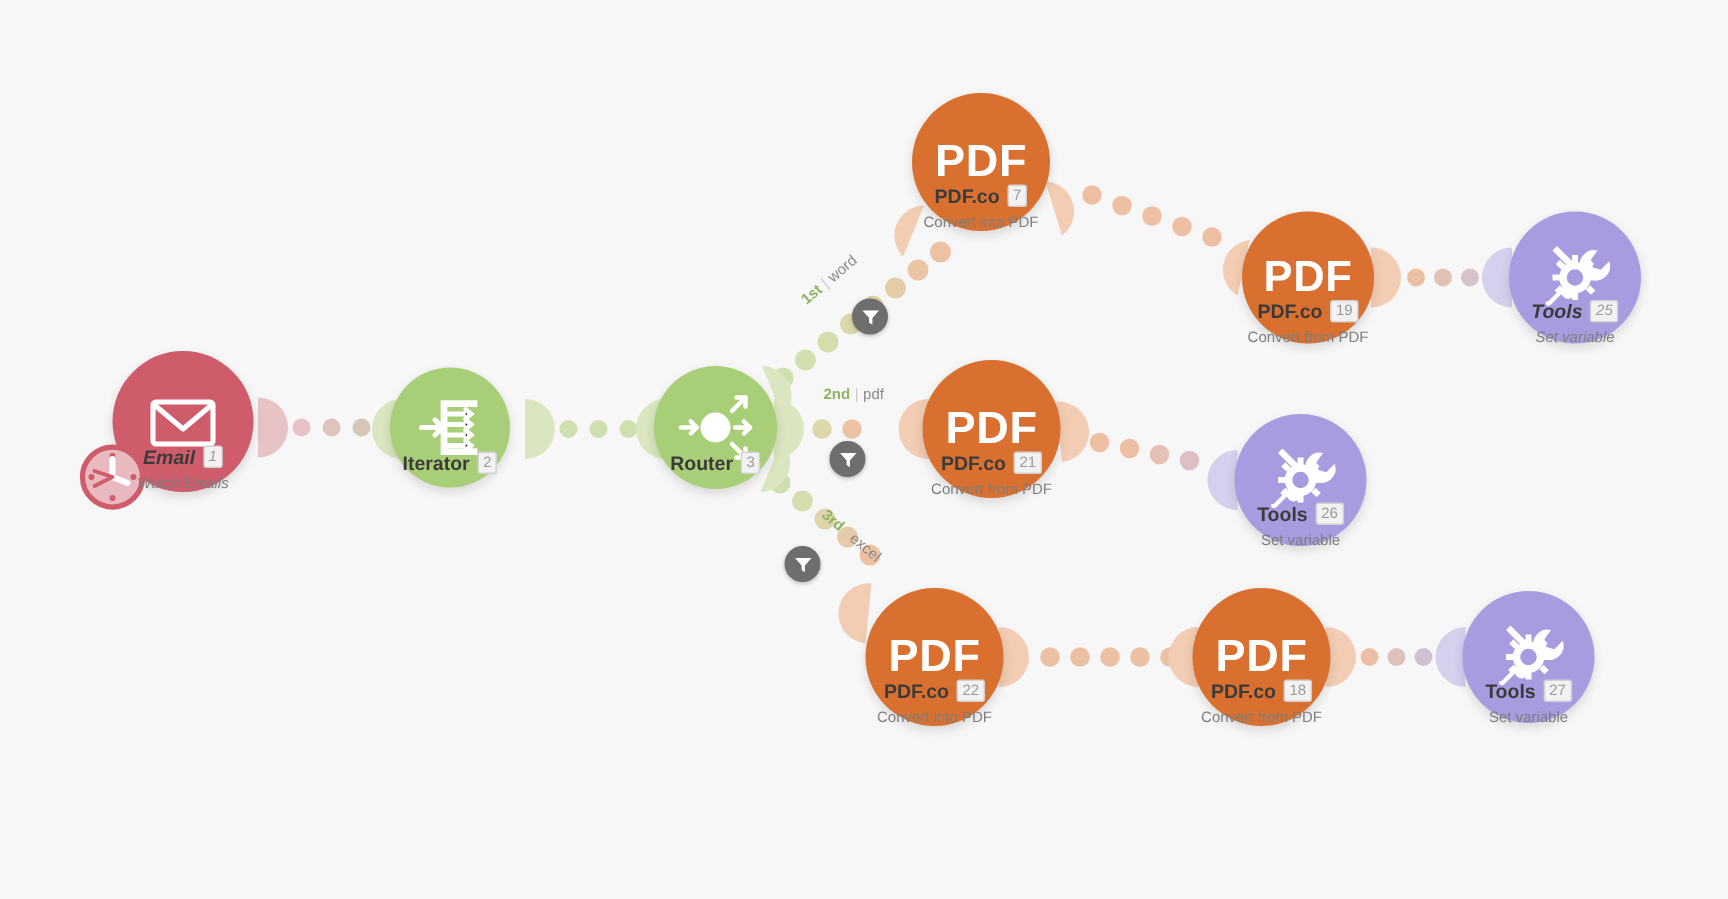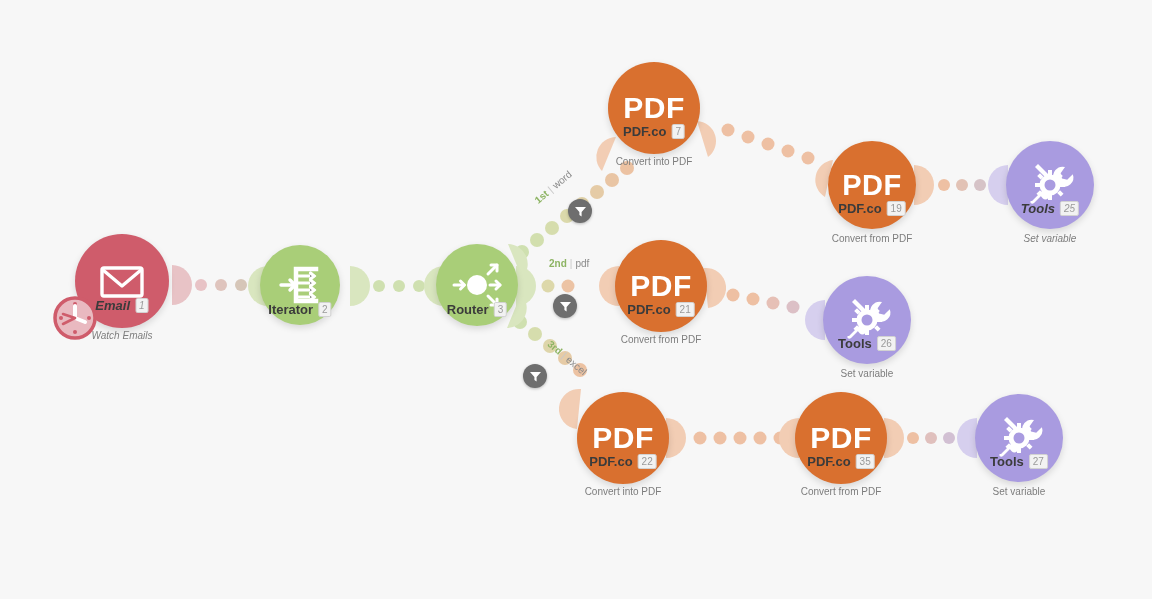--- a/index.html
+++ b/index.html
@@ -36,21 +36,21 @@
   }
   .cap-badge{
     display:inline-block;vertical-align:middle;
     margin-left:5px;
     font-size:10px;color:#9a9a9a;
     border:1px solid #d2d2d2;background:#f2f2f2;
     border-radius:2px;padding:0 3px;line-height:13px;
     font-weight:normal;
   }
   .cap-sub{
-    margin-top:16px;font-size:10px;color:#7d7d7d;
+    margin-top:3px;font-size:10px;color:#7d7d7d;
     font-weight:normal;
   }
 
   
   .filter-badge{
     position:absolute;width:24px;height:24px;border-radius:50%;
     background:#6e6e6e;transform:translate(-50%,-50%);
     display:flex;align-items:center;justify-content:center;
     box-shadow:0 1px 3px rgba(0,0,0,.25);
   }
@@ -339,21 +339,21 @@
       <span class="cap-title">PDF.co</span><span class="cap-badge">22</span>
       <div class="cap-sub">Convert into PDF</div>
     </div>
   </div>
 
   <div class="node" style="left:841px;top:438px;">
     <div class="bubble" style="width:92px;height:92px;background:#d9702f;">
       <span class="pdf-text" style="font-size:30px;">PDF</span>
     </div>
     <div class="caption" style="top:60px;">
-      <span class="cap-title">PDF.co</span><span class="cap-badge">35</span>
+      <span class="cap-title">PDF.co</span><span class="cap-badge">18</span>
       <div class="cap-sub">Convert from PDF</div>
     </div>
   </div>
 
   <div class="node" style="left:1019px;top:438px;">
     <div class="bubble" style="width:88px;height:88px;background:#a99be0;">
       <svg width="56" height="56" viewBox="0 0 56 56">
         <g fill="#fff">
           <path d="M10 44 L22 32 L24 34 L12 46 a2.5 2.5 0 0 1 -3.4 0 a2.5 2.5 0 0 1 0 -2z"></path>
           <path d="M13 10 L16 7 L34 25 L31 28 z"></path>

